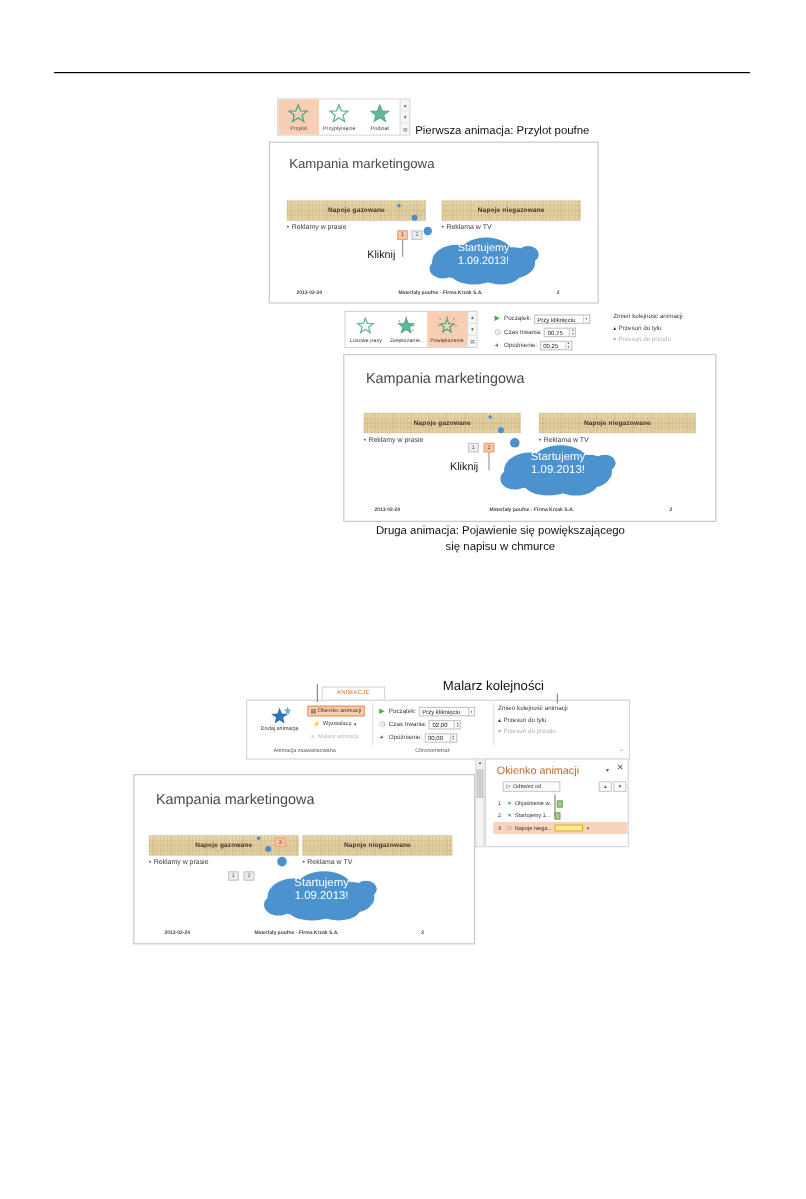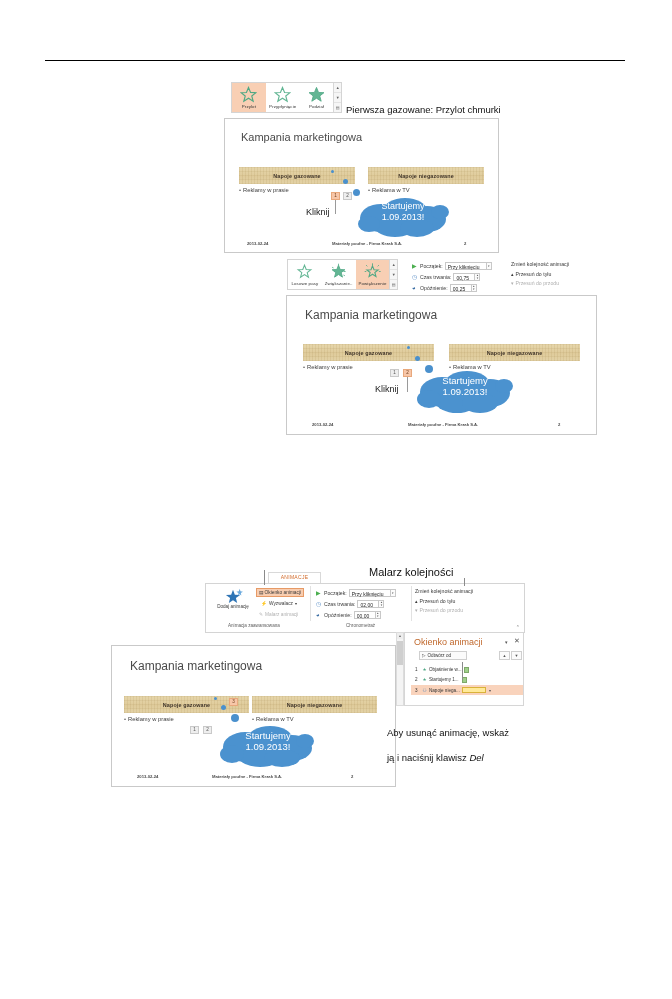--- a/index.html
+++ b/index.html
@@ -124,21 +124,21 @@
       </svg>
       <div class="glabel">Podział</div>
     </div>
     <div class="scroller">
       <div>▲</div>
       <div>▼</div>
       <div>▤</div>
     </div>
   </div>
 
-  <div class="caption" style="left:346px;top:104px;">Pierwsza gazowane: Przylot chmurki</div>
+  <div class="caption" style="left:346px;top:104px;">Pierwsza animacja: Przylot poufne</div>
 
   <div class="slide" style="left:224px;top:118px;width:275px;height:135px;">
     <div class="stitle" style="left:16px;top:12px;font-size:11px;">Kampania marketingowa</div>
 
     <div class="band" style="left:14px;top:48px;width:116px;height:17px;">
       <span>Napoje gazowane</span>
     </div>
     <div class="band" style="left:143px;top:48px;width:116px;height:17px;">
       <span>Napoje niegazowane</span>
     </div>
@@ -289,20 +289,22 @@
     <div class="cloudtxt" style="left:140px;top:79px;width:76px;font-size:9.5px;">
       <div>Startujemy</div>
       <div>1.09.2013!</div>
     </div>
 
     <div class="footer" style="left:25px;top:126px;">2013-02-24</div>
     <div class="footer" style="left:121px;top:126px;">Materiały poufne - Firma Krzak S.A.</div>
     <div class="footer" style="left:271px;top:126px;">2</div>
   </div>
 
+  <div class="caption center" style="left:272px;top:437px;width:290px;">Druga animacja: Pojawienie się powiększającego
+się napisu w chmurce</div>
 
   <div class="caption" style="left:369px;top:566px;font-size:11px;">Malarz kolejności</div>
 
   <div class="tab" style="left:268px;top:572px;width:53px;height:11px;">ANIMACJE</div>
 
   <div class="ribbon" style="left:205px;top:583px;width:320px;height:50px;">
     <div class="bigbtn" style="left:7px;top:3px;width:40px;">
       <svg width="20" height="17" viewBox="0 0 24 20">
         <path d="M12 3 L14.2 9 L20.5 9.3 L15.5 13 L17 19 L12 15.6 L7 19 L8.5 13 L3.5 9.3 L9.8 9 Z" fill="#2e74b5"></path>
         <path d="M20 2 L21 5 L24 5.5 L21.4 7 L22 10 L20 8.4 L18 10 L18.6 7 L16 5.5 L19 5 Z" fill="#6aa9dd"></path>
@@ -453,18 +455,14 @@
     <div class="cloudtxt" style="left:119px;top:84px;width:74px;font-size:9.5px;">
       <div>Startujemy</div>
       <div>1.09.2013!</div>
     </div>
 
     <div class="footer" style="left:25px;top:128px;">2013-02-24</div>
     <div class="footer" style="left:100px;top:128px;">Materiały poufne - Firma Krzak S.A.</div>
     <div class="footer" style="left:239px;top:128px;">2</div>
   </div>
 
-  <div class="caption" style="left:387px;top:714px;width:180px;">
-    <div>Aby usunąć animację, wskaż</div>
-    <div><span>ją i naciśnij klawisz </span><i>Del</i></div>
-  </div>
 
 </div>
 
 </body></html>

